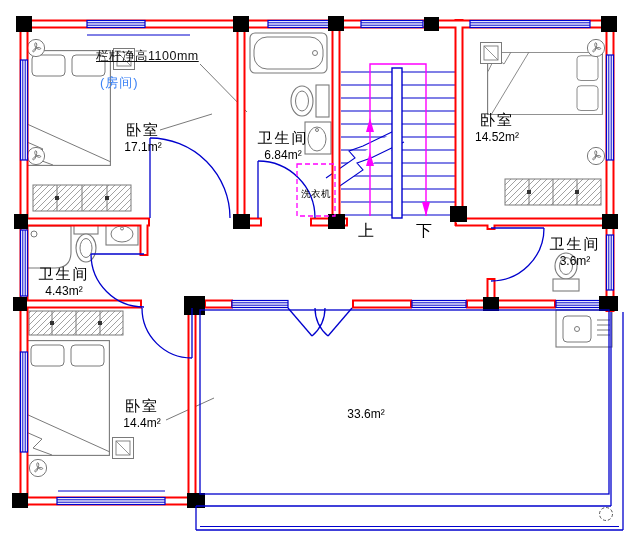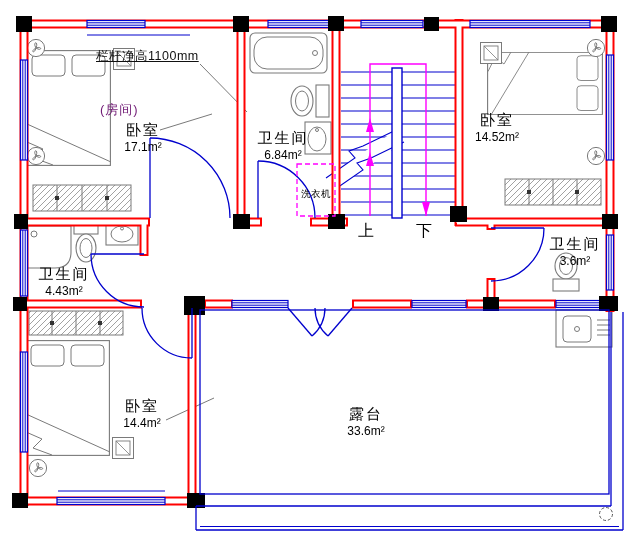--- a/index.html
+++ b/index.html
@@ -7,21 +7,21 @@
     --c-guide:#ff00ff; --c-column:#000000; --c-furniture:#7a7a7a;
   }
   html,body{margin:0;padding:0;background:#fff;}
   .plan{position:relative;width:640px;height:560px;background:#fff;overflow:hidden;
         font-family:"Liberation Sans", sans-serif;}
   .plan svg{position:absolute;left:0;top:0;}
   .lbl{position:absolute;text-align:center;color:#000;line-height:1.1;}
   .lbl .cn{display:block;font-size:15px;letter-spacing:2px;}
   .lbl .area{display:block;font-size:12px;margin-top:2px;}
   .note{position:absolute;font-size:12.5px;color:#111;text-decoration:underline;letter-spacing:.5px;}
-  .note-sub{position:absolute;font-size:13px;color:#701a75;letter-spacing:1px;margin-top:27px;}
+  .note-sub{position:absolute;font-size:13px;color:#3b82f6;letter-spacing:1px;}
   .stair-lbl{position:absolute;font-size:16px;color:#000;}
   .wash-lbl{position:absolute;font-size:9.5px;color:#000;text-align:center;letter-spacing:.5px;}
 
   
   .w-red{stroke:var(--c-wall);stroke-width:9;}
   .w-core{stroke:#ffffff;stroke-width:5;}
   .win-f{fill:#ffffff;stroke:var(--c-window);stroke-width:1.2;}
   .win-l{stroke:var(--c-window);stroke-width:1;}
   .col{fill:var(--c-column);}
   .door{stroke:var(--c-door);fill:none;stroke-width:1.3;}
@@ -382,21 +382,20 @@
   <span class="cn">卫生间</span>
   <span class="area">4.43m²</span>
 </div>
 
 <div class="lbl" style="left:92px;top:398px;width:100px;">
   <span class="cn">卧室</span>
   <span class="area">14.4m²</span>
 </div>
 
 <div class="lbl" style="left:316px;top:406px;width:100px;">
-  <span class="cn">露台</span>
   <span class="area">33.6m²</span>
 </div>
 
 <div class="stair-lbl" style="left:358px;top:221px;">上</div>
 <div class="stair-lbl" style="left:416px;top:221px;">下</div>
 
 <div class="wash-lbl" style="left:297px;top:168px;width:38px;margin-top:20px;">洗衣机</div>
 
 </div>
 

